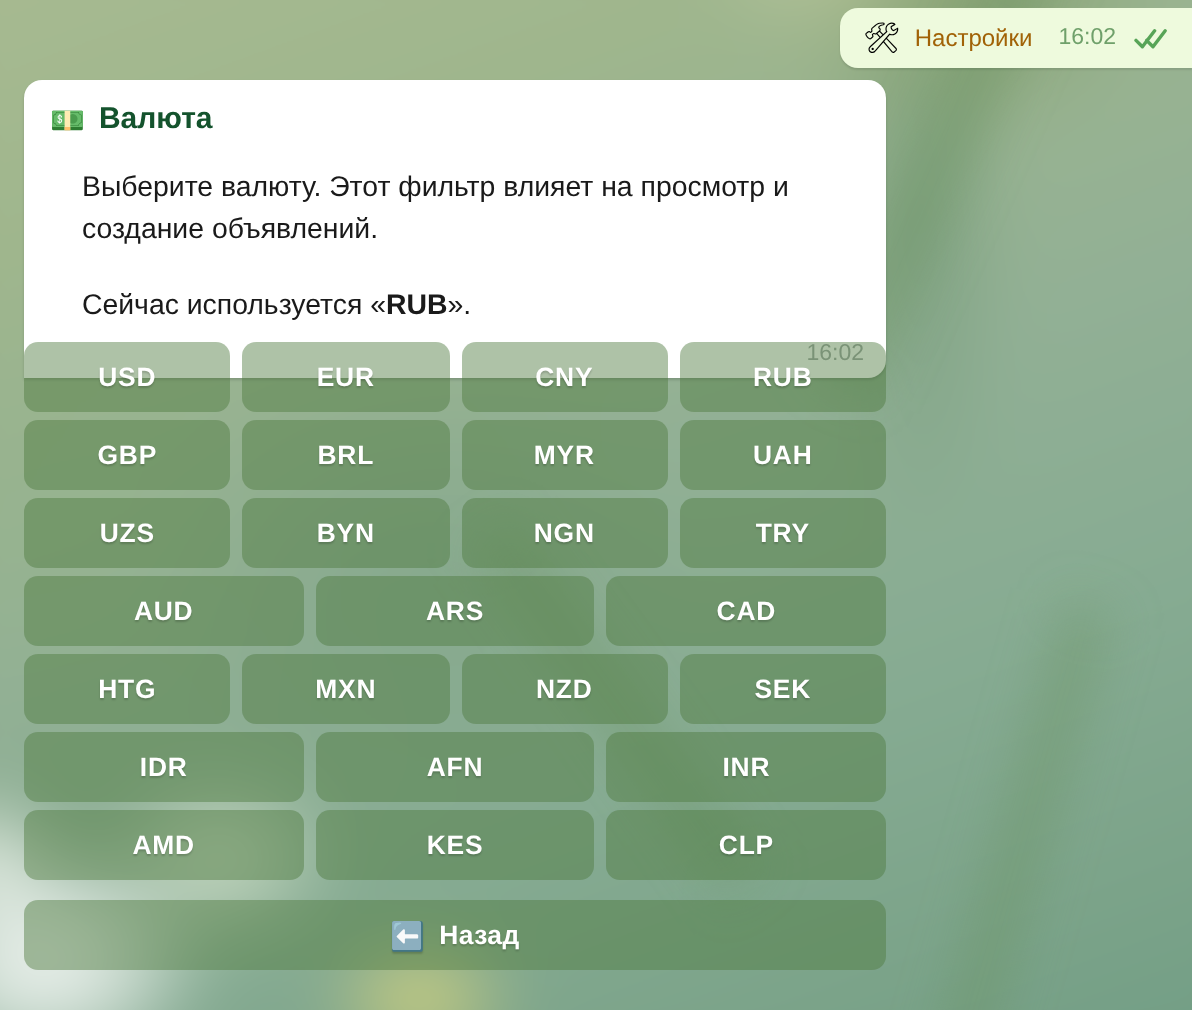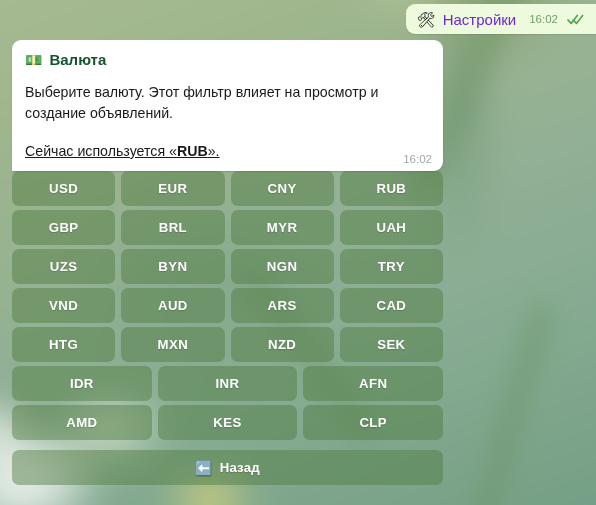--- a/index.html
+++ b/index.html
@@ -64,22 +64,22 @@
     border-radius: 9px 0 0 9px;
     padding: 6px 12px 6px 11px;
     box-shadow: 0 1px 1px rgba(0,0,0,0.10);
     min-height: 18px;
   }
   .bubble-out .msg-emoji {
     font-size: 15px;
     line-height: 1;
   }
   .bubble-out .msg-label {
-    font-size: 15px;
-    color: #6d28d9;
+    font-size: 12px;
+    color: #a16207;
     white-space: nowrap;
     text-align: center;
   }
   .bubble-out .msg-time {
     font-size: 11.5px;
     color: #6fa06a;
     margin-left: 6px;
     white-space: nowrap;
   }
   .ticks {
@@ -111,23 +111,23 @@
   .bot-title .title-emoji { font-size: 14px; line-height: 1; }
   .bot-title .title-text {
     font-size: 15px;
     font-weight: bold;
     color: #14532d;
   }
   .msg-para {
     font-size: 14.2px;
     line-height: 1.47;
     color: #1a1a1a;
-    margin: 0;
-  }
-  .msg-para + .msg-para { margin-top: 17px; text-decoration: underline; }
+    margin: 16px;
+  }
+  .msg-para + .msg-para { margin-top: 17px; }
   .msg-para b { font-weight: bold; }
   .bubble-in .in-time {
     position: absolute;
     right: 11px;
     bottom: 6px;
     font-size: 11.5px;
     color: #a0a8a6;
   }
 
   
@@ -224,37 +224,36 @@
     </div>
 
     <div class="kb-row">
       <div class="kb-btn">UZS</div>
       <div class="kb-btn">BYN</div>
       <div class="kb-btn">NGN</div>
       <div class="kb-btn">TRY</div>
     </div>
 
     <div class="kb-row">
-      <div class="kb-btn">VND</div>
       <div class="kb-btn">AUD</div>
       <div class="kb-btn">ARS</div>
       <div class="kb-btn">CAD</div>
     </div>
 
     <div class="kb-row">
       <div class="kb-btn">HTG</div>
       <div class="kb-btn">MXN</div>
       <div class="kb-btn">NZD</div>
       <div class="kb-btn">SEK</div>
     </div>
 
     <div class="kb-row">
       <div class="kb-btn">IDR</div>
+      <div class="kb-btn">AFN</div>
       <div class="kb-btn">INR</div>
-      <div class="kb-btn">AFN</div>
     </div>
 
     <div class="kb-row">
       <div class="kb-btn">AMD</div>
       <div class="kb-btn">KES</div>
       <div class="kb-btn">CLP</div>
     </div>
 
     <div class="kb-row back-row">
       <div class="kb-btn wide">

